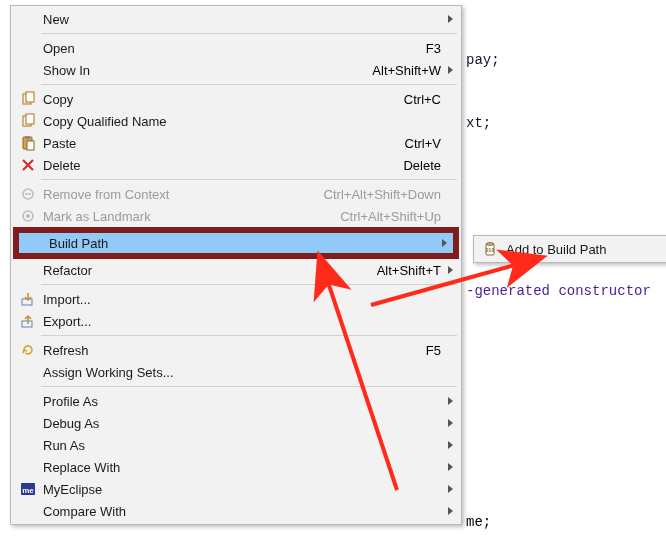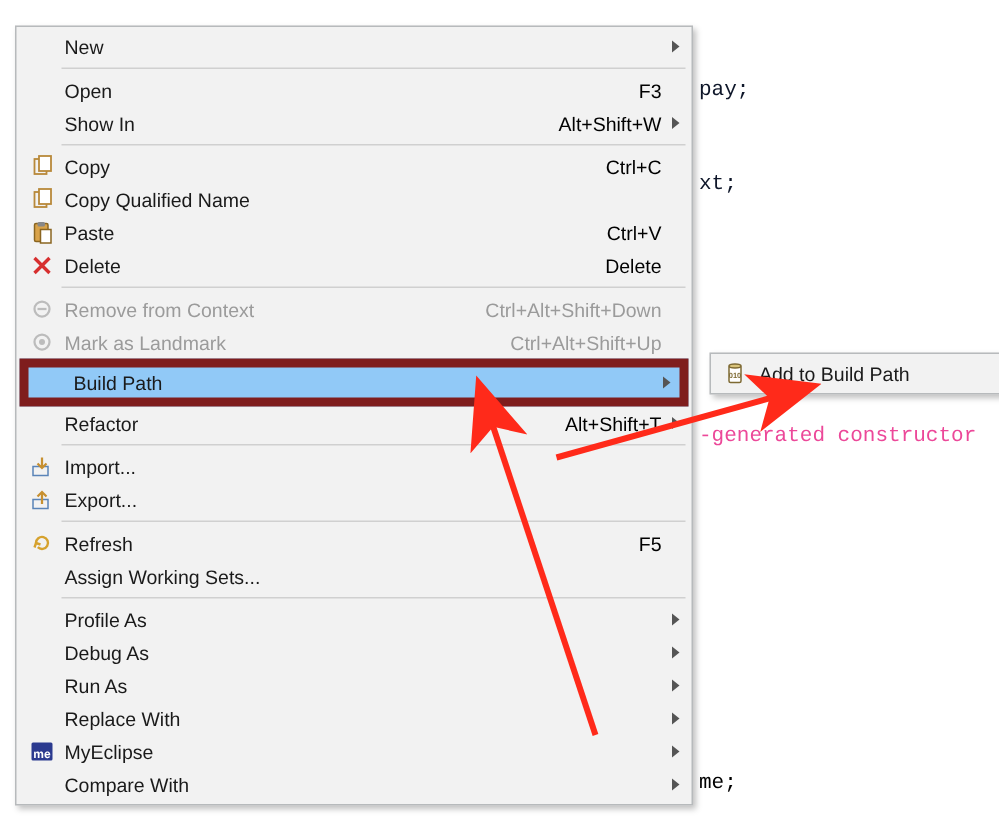--- a/index.html
+++ b/index.html
@@ -18,31 +18,31 @@
     left: 0; top: 0;
     width: 666px; height: 556px;
     padding: 8px 0 0 0;
     color: #000;
     line-height: 21px;
     white-space: pre;
     font-family: Consolas, "Courier New", monospace;
     font-size: 14px;
   }
   .code-line { padding-left: 466px; }
-  .cmt { color: #ec4899; }
+  .cmt { color: #4c1d95; }
   .str { color: #0f172a; }
   .hl-line { background: #eaf3fb; }
   .menu {
     position: absolute;
     background: #f2f2f2;
     border: 1px solid #b7babc;
     box-shadow: 2px 2px 4px rgba(0,0,0,0.25);
     padding: 2px;
   }
-  #main-menu { left: 10px; top: 17px; width: 446px; }
+  #main-menu { left: 10px; top: 5px; width: 446px; }
   #sub-menu  { left: 459px; top: 235px; width: 200px; margin-left: 14px; }
   .menu-item {
     display: flex;
     align-items: center;
     height: 22px;
     padding: 0 18px 0 4px;
     color: #1a1a1a;
     position: relative;
   }
   .menu-item.disabled { color: #9b9b9b; }

